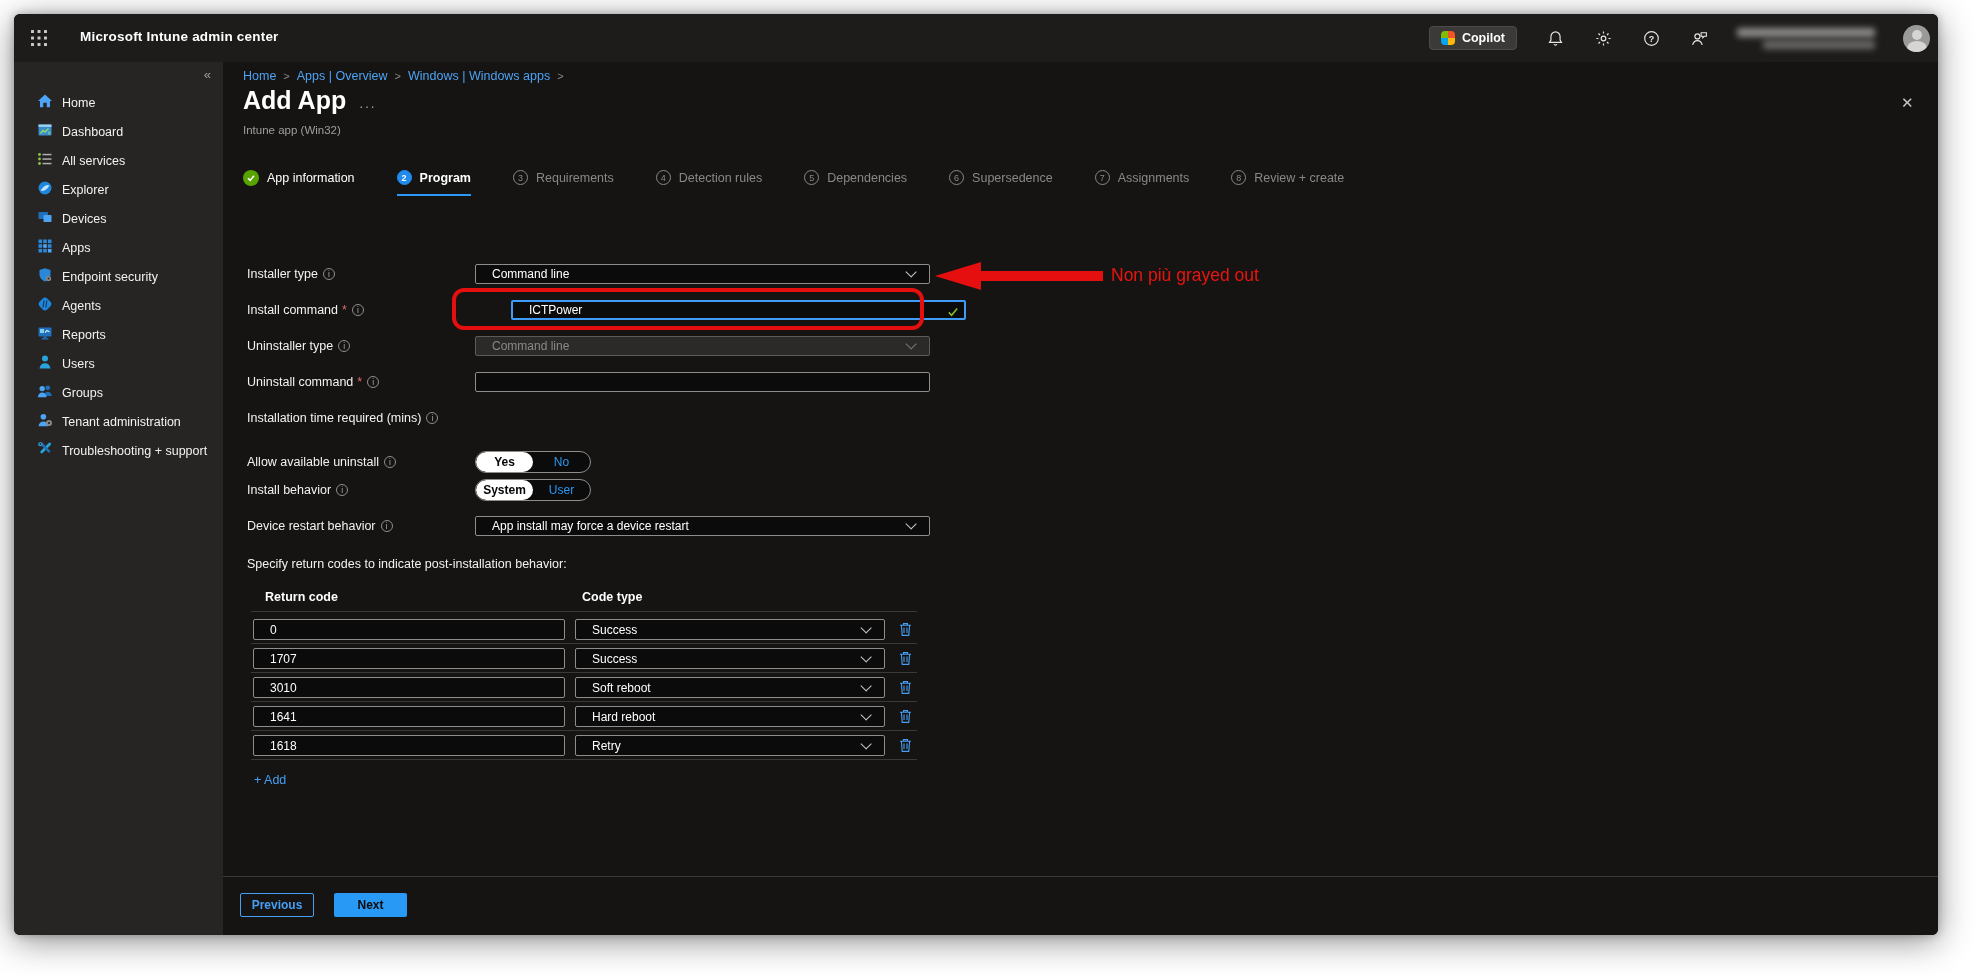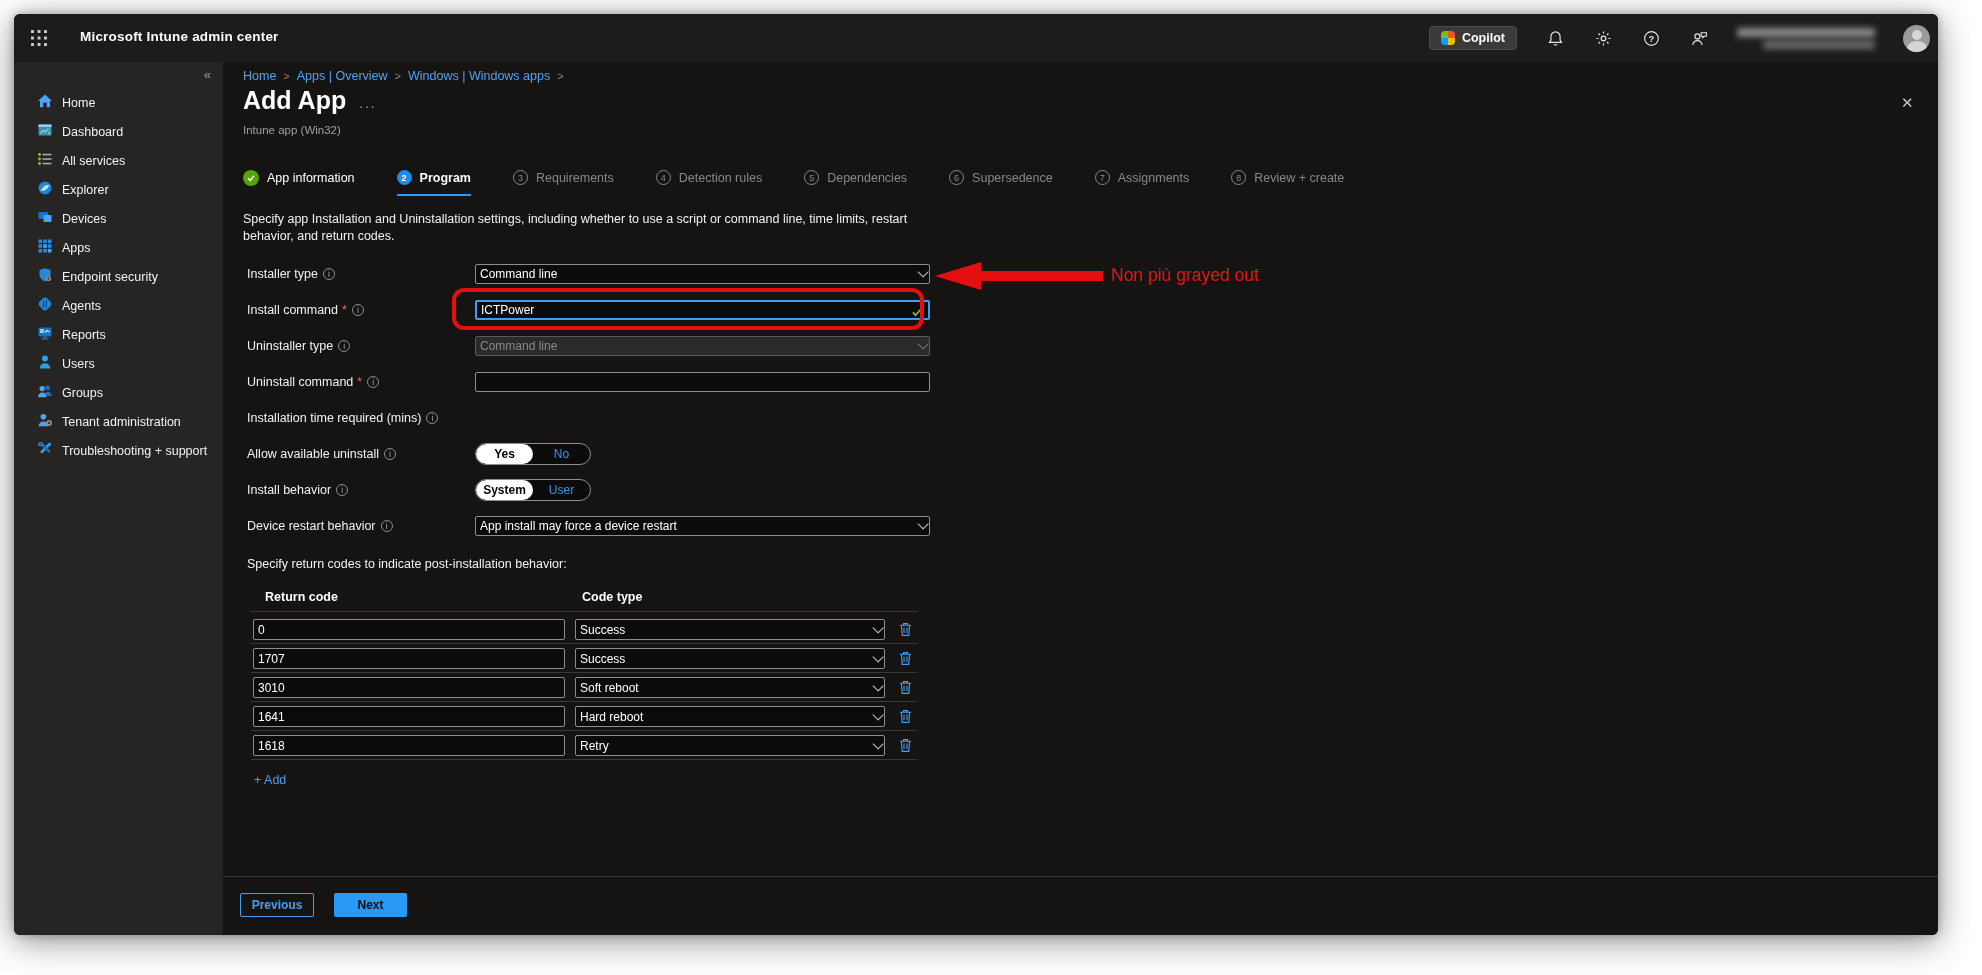--- a/index.html
+++ b/index.html
@@ -61,29 +61,29 @@
 
   
   .frow { position:absolute; left:0; right:0; height:22px; }
   .flabel { position:absolute; left:24px; top:0; height:22px; display:flex; align-items:center; gap:5px;
     color:#f3f2f1; font-size:12.5px; white-space:nowrap; }
   .req { color:#e06a6a; margin-left:-1px; }
   .info-i { width:12px; height:12px; border-radius:50%; border:1px solid #8f8d8b; color:#a5a3a1;
     font-size:8.5px; display:inline-flex; align-items:center; justify-content:center; font-style:normal; cursor:pointer; }
   .ctl { position:absolute; left:252px; top:1px; width:455px; height:20px; }
   .select, .tinput { width:100%; height:20px; background:#0c0b0b; border:1px solid #8f8d8b;
-    color:#ffffff; font-size:12px; display:flex; align-items:center; padding:0 4px; border-radius:2px; }
+    color:#ffffff; font-size:12px; display:flex; align-items:center; padding:0 16px; border-radius:2px; }
   .select { justify-content:space-between; cursor:pointer; }
   .select.disabled { background:#2b2a29; border-color:#5d5b59; color:#8a8886; cursor:default; }
   .chev { width:8px; height:8px; border-right:1.6px solid #c8c6c4; border-bottom:1.6px solid #c8c6c4;
     transform:rotate(45deg) translateY(-3px); }
   .select.disabled .chev { border-color:#79777 5; border-color:#797775; }
   input.tinput { font-family:"Liberation Sans", sans-serif; outline:none; display:block; line-height:18px; }
   .tinput.valid { border:2px solid #3f9bf5; padding-right:24px; }
-  .valid-wrap { position:relative; width:100%; height:32px; }
+  .valid-wrap { position:relative; width:100%; height:32px;margin-left:36px; }
   .valid-check { position:absolute; right:7px; top:4px; }
 
   .pill { position:absolute; left:252px; top:0; height:22px; width:116px; border:1px solid #8f8d8b;
     border-radius:12px; display:flex; overflow:hidden; background:#0c0b0b; }
   .pill-seg { flex:1; display:flex; align-items:center; justify-content:center; font-size:12px;
     color:#2899f5; cursor:pointer; border-radius:11px; }
   .pill-seg.on { background:#ffffff; color:#050505; font-weight:bold; }
 
   
   .rc-caption { position:absolute; left:24px; top:495px; color:#f3f2f1; font-size:12.5px; }
@@ -338,21 +338,20 @@
       <div class="step">
         <span class="step-num">7</span>
         <span class="step-label">Assignments</span>
       </div>
       <div class="step">
         <span class="step-num">8</span>
         <span class="step-label">Review + create</span>
       </div>
     </div>
 
-    <div class="wizard-desc">Specify app Installation and Uninstallation settings, including whether to use a script or command line, time limits, restart behavior, and return codes.</div>
 
     <div class="frow" style="top:201px">
       <div class="flabel">
           <span>Installer type</span>
           <i class="info-i">i</i>
         </div>
       <div class="ctl">
           <div class="select">
         <span>Command line</span>
             <span class="chev"></span>
@@ -402,21 +401,21 @@
         </div>
     </div>
 
     <div class="frow" style="top:345px">
       <div class="flabel">
           <span>Installation time required (mins)</span>
           <i class="info-i">i</i>
         </div>
     </div>
 
-    <div class="frow" style="top:381px">
+    <div class="frow" style="top:389px">
       <div class="flabel">
           <span>Allow available uninstall</span>
           <i class="info-i">i</i>
         </div>
       <div class="pill">
         <div class="pill-seg on">Yes</div>
         <div class="pill-seg">No</div>
       </div>
     </div>
 

